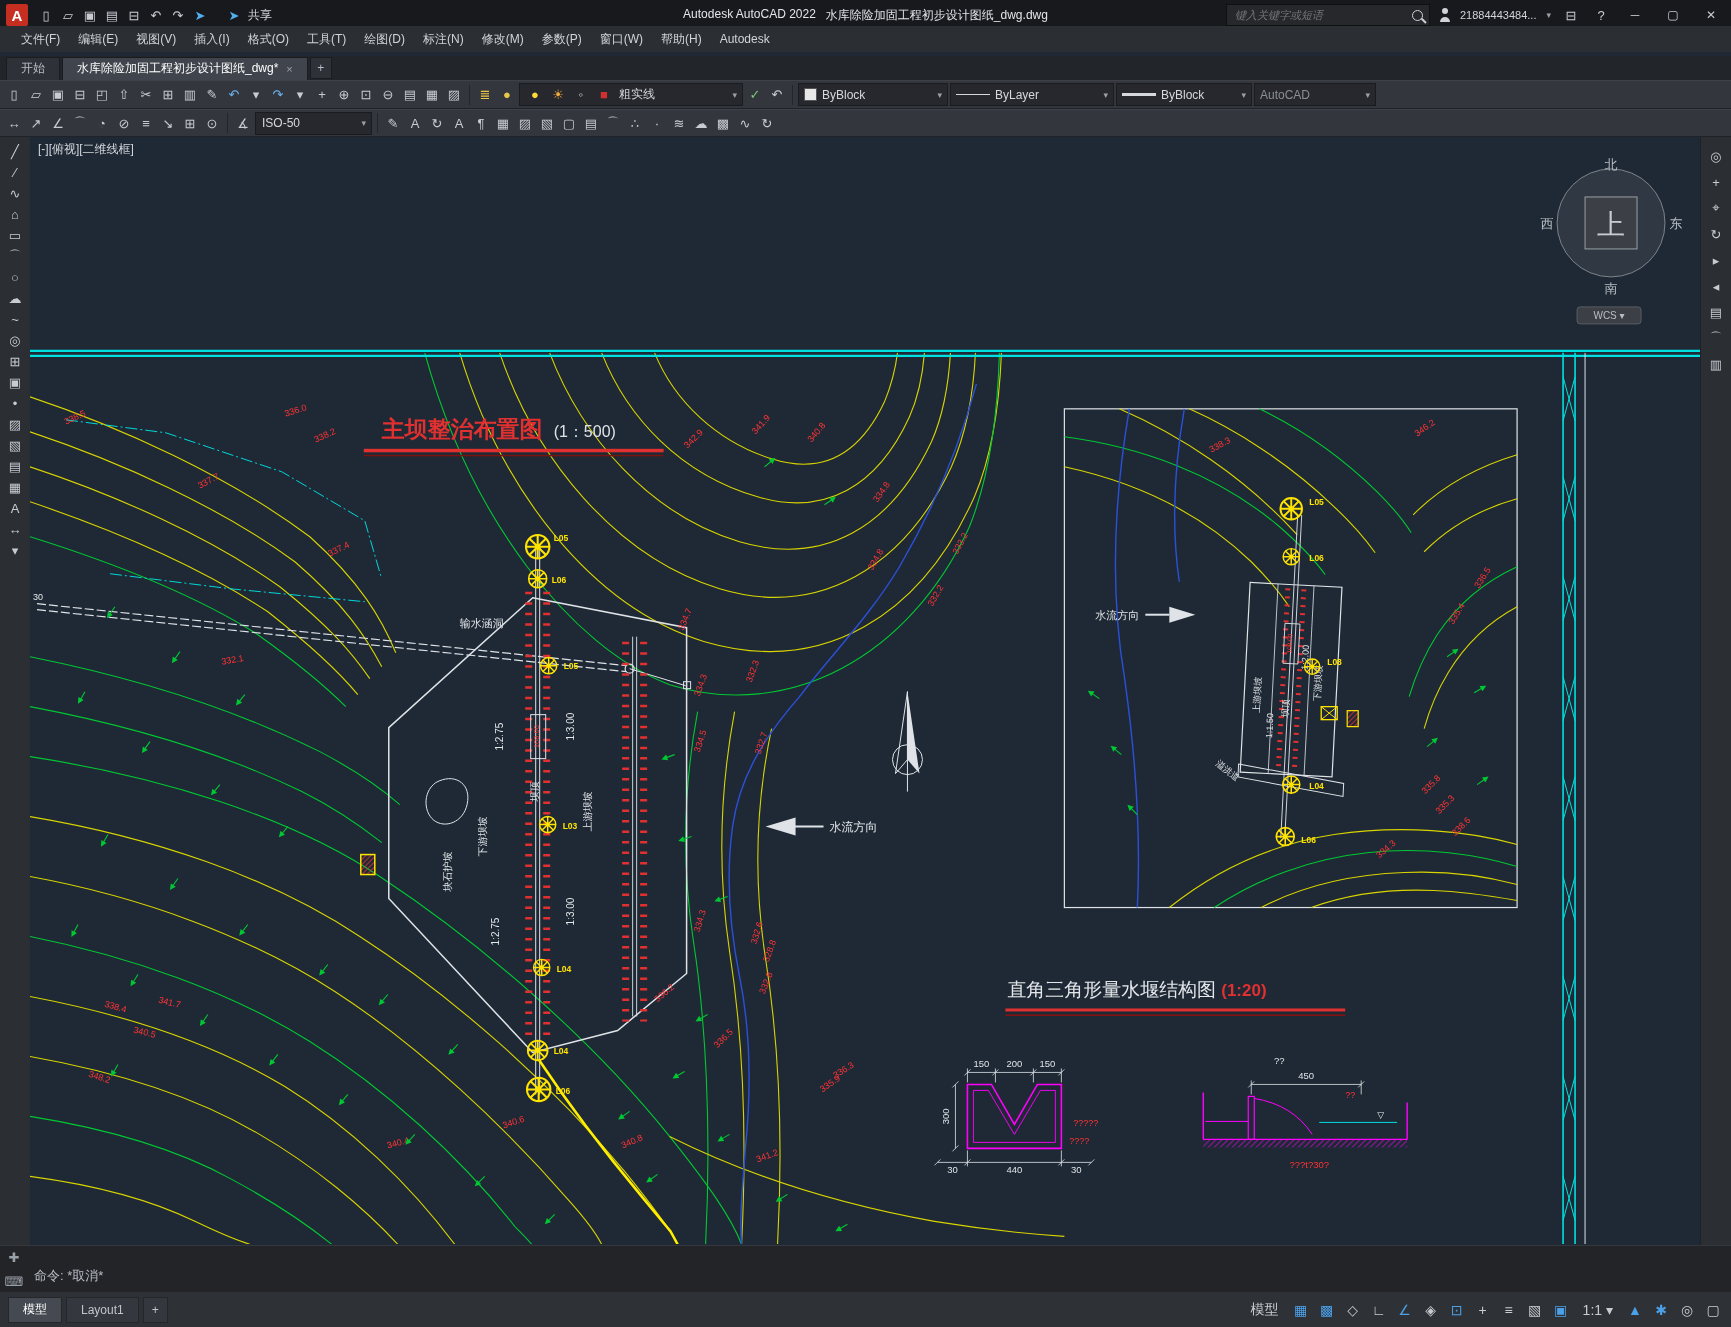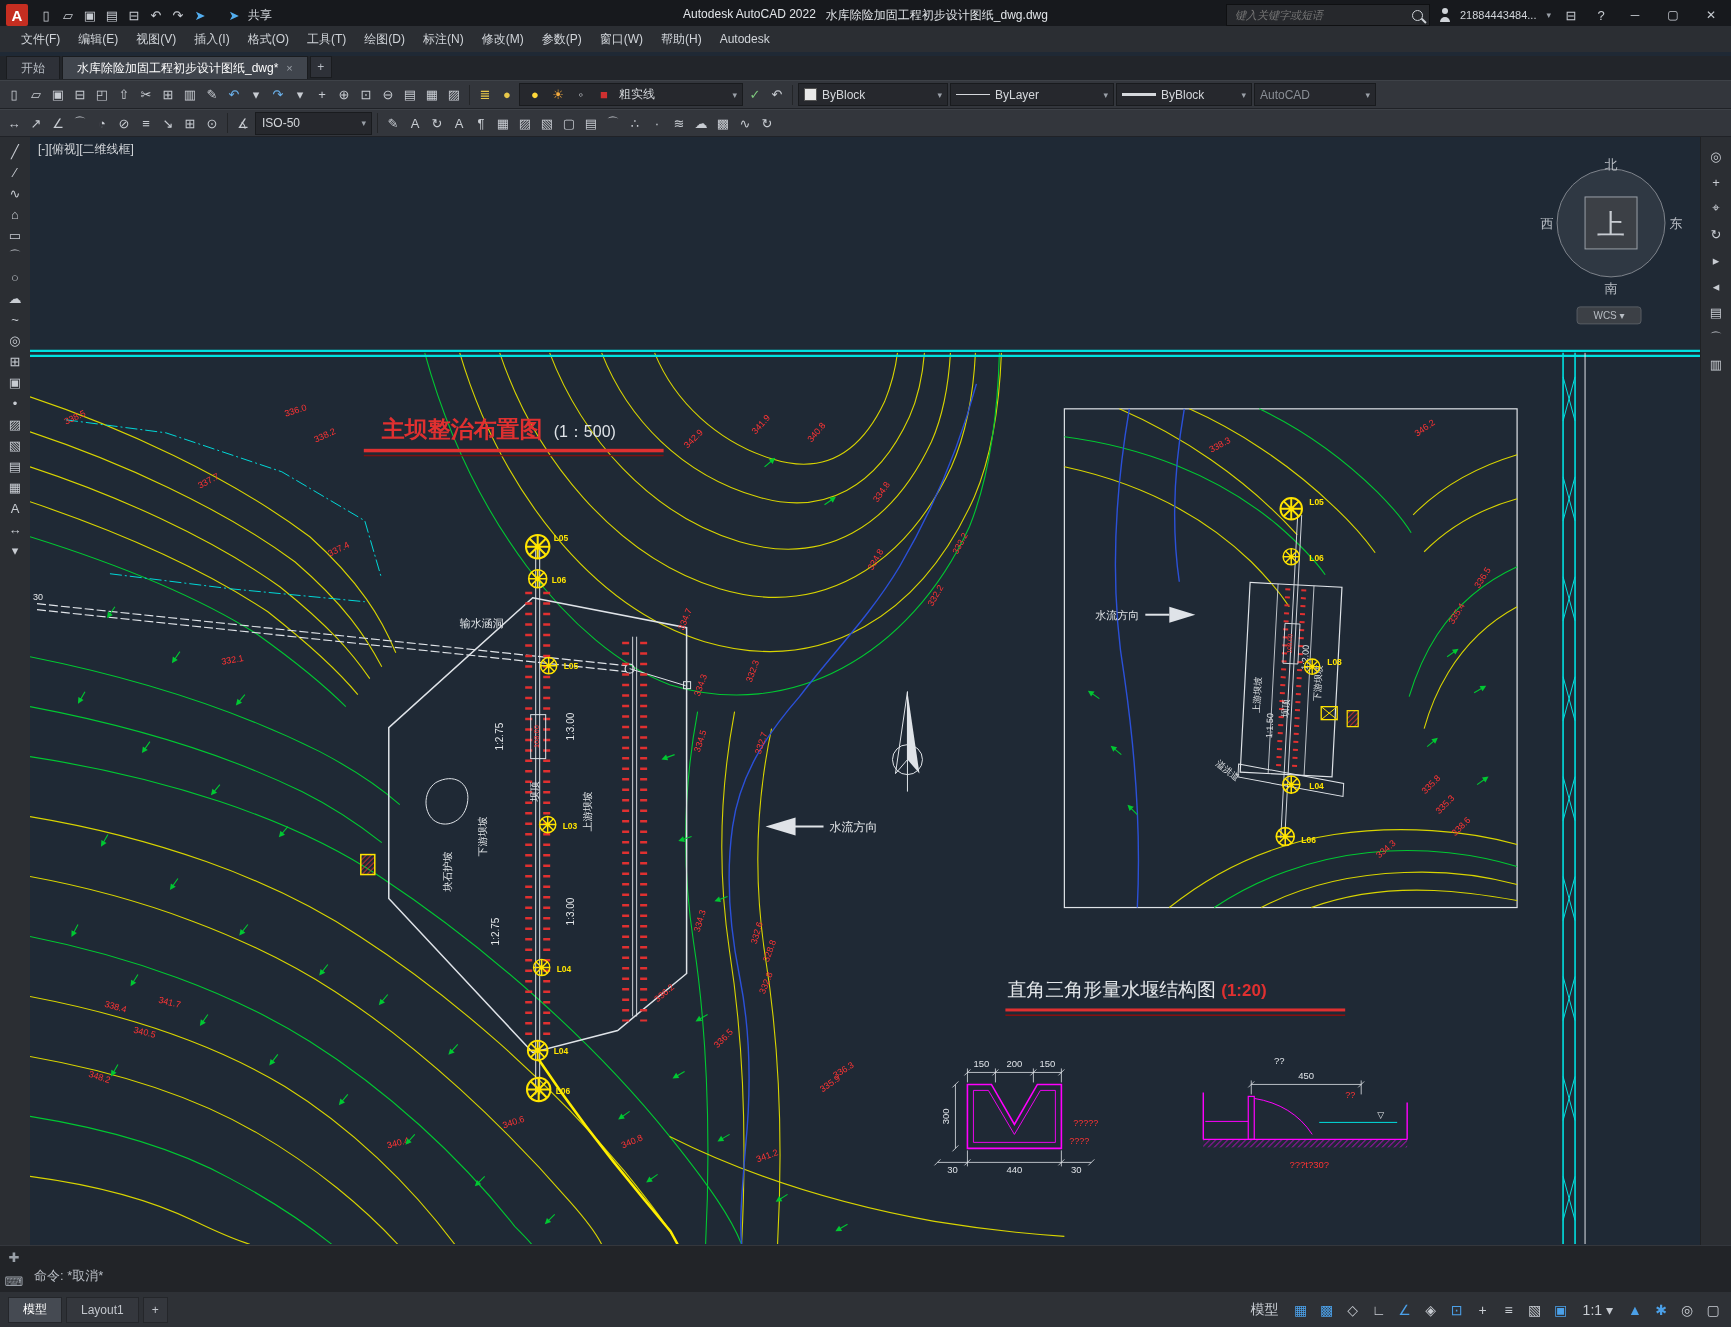--- a/index.html
+++ b/index.html
@@ -31,21 +31,21 @@
   .person::after{content:'';position:absolute;width:10px;height:5px;border-radius:5px 5px 0 0;
                  background:#cfd3d8;bottom:-2px;}
   .winbtn{width:28px;height:24px;display:inline-flex;align-items:center;justify-content:center;
           color:#c8ccd2;font-size:12px;}
   
   #menubar{position:absolute;top:26px;left:0;right:0;height:26px;background:#2b2e33;
            display:flex;align-items:center;padding-left:12px;}
   .mi{padding:0 9px;font-size:12px;color:#d0d4d9;height:100%;display:flex;align-items:center;}
   
   #tabbar{position:absolute;top:56px;left:0;right:0;height:24px;background:#22252a;
-          display:flex;align-items:flex-start;padding-left:6px;gap:2px;}
+          display:flex;align-items:center;padding-left:6px;gap:2px;}
   .ftab{height:22px;display:flex;align-items:center;padding:0 14px;font-size:12px;
         background:#2e3138;color:#b9bec5;border:1px solid #1a1c1f;border-bottom:none;}
   .ftab.active{background:#40454d;color:#fff;}
   .ftab .x{margin-left:8px;color:#9aa0a8;font-size:11px;}
   .ftab-plus{width:20px;height:20px;display:flex;align-items:center;justify-content:center;
              color:#b9bec5;background:#2e3138;border:1px solid #1a1c1f;margin-bottom:1px;}
   
   #toolbar1{position:absolute;top:80px;left:0;right:0;height:29px;}
   #toolbar2{position:absolute;top:109px;left:0;right:0;height:28px;}
   .tbrow{background:#33363c;border-top:1px solid #3e4248;border-bottom:1px solid #202227;

